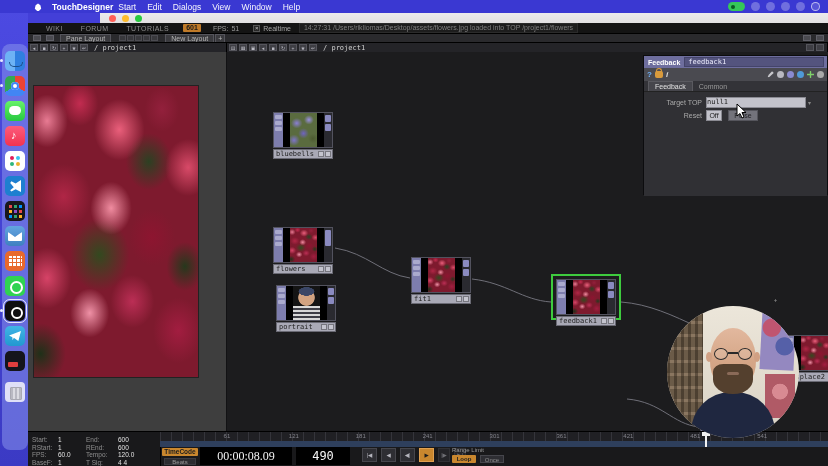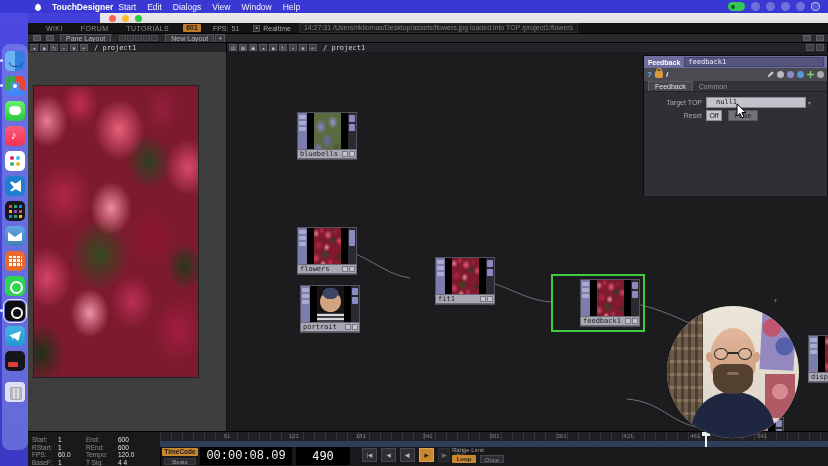--- a/index.html
+++ b/index.html
@@ -63,22 +63,22 @@
   .ph-path{margin-left:6px;font-family:"DejaVu Sans Mono",monospace;font-size:7px;color:#d2d2d2;}
   .ph-corner{margin-left:auto;display:flex;margin-right:3px;}
 
   
   .pane-left{left:28px;top:52px;width:199px;height:379px;background:#3e3e3e;border-right:1px solid #121214;}
   .artwork{position:absolute;left:5px;top:33px;width:166px;height:293px;border:1px solid #222;}
 
   
   .pane-network{left:227px;top:52px;width:601px;height:379px;background:#1c1c1e;overflow:hidden;}
   .wires{position:absolute;left:0;top:0;z-index:1;}
-  .tnode{position:absolute;display:flex;width:60px;height:48px;z-index:2;
-         border:1px solid #52525e;background:#fca5a5;margin-left:24px;}
+  .tnode{position:absolute;display:flex;width:60px;height:36px;z-index:2;
+         border:1px solid #52525e;background:#fca5a5;}
   .n-flags{width:9px;background:#7d7dad;display:flex;flex-direction:column;gap:2px;padding:2px 1px;}
   .n-flags i{height:4px;background:#aaaacd;border-radius:1px;}
   .n-thumb{width:41px;background:#000;display:flex;justify-content:center;}
   .n-thumb .art{width:27px;height:100%;}
   .n-tabs{width:8px;background:#2a2a30;display:flex;flex-direction:column;gap:2px;padding:2px 1px;}
   .n-tabs i{height:7px;background:#8a8ac0;border-radius:1px;}
   .n-name{position:absolute;left:-1px;top:36px;width:60px;height:10px;background:#a9a9b6;
           display:flex;align-items:center;font-family:"DejaVu Sans Mono",monospace;
           font-size:7px;color:#222;padding-left:2px;border:1px solid #6a6a74;}
   .n-name .n-btns{margin-left:auto;display:flex;}
@@ -155,21 +155,21 @@
   .ri-globe{background:#4f9ad8;}
   .ri-plus{background:#7fd06a;clip-path:polygon(40% 0,60% 0,60% 40%,100% 40%,100% 60%,60% 60%,60% 100%,40% 100%,40% 60%,0 60%,0 40%,40% 40%);border-radius:0;}
   .ri-gear{background:#aaa;}
   .pd-tabs{height:11px;background:#333338;display:flex;align-items:flex-end;padding-left:4px;border-bottom:1px solid #222;}
   .pd-tab{padding:1px 6px;font-size:7px;color:#999;}
   .pd-tab.active{background:#46464c;color:#e3e3e3;border:1px solid #5a5a60;border-bottom:none;}
   .pd-body{background:#303034;height:104px;padding-top:5px;}
   .pd-row{display:flex;align-items:center;height:11px;margin-bottom:2px;}
   .pd-label{width:58px;text-align:right;color:#aaa;margin-right:4px;}
   .pd-field{width:100px;background:#c3c3cb;color:#222;font-family:"DejaVu Sans Mono",monospace;
-            font-size:7px;line-height:9px;padding-left:9px;border:1px solid #8a8a92;}
+            font-size:7px;line-height:9px;padding-left:0;border:1px solid #8a8a92;}
   .pd-fieldarrow{color:#888;margin-left:2px;font-size:6px;}
   .pd-off{width:16px;background:#c3c3cb;color:#222;text-align:center;line-height:9px;border:1px solid #8a8a92;}
   .pd-pulse{width:30px;background:#73737b;color:#1e1e22;text-align:center;line-height:9px;border:1px solid #55555c;margin-left:6px;}
 
   
   .bottombar{left:28px;top:431px;width:800px;height:35px;background:#19191b;border-top:1px solid #000;z-index:10;}
   .tl-info{position:absolute;left:4px;top:4px;display:grid;grid-template-columns:26px 28px 32px 30px;
            font-size:6.5px;line-height:7.5px;}
   .tl-label{color:#8f8f8f;}
   .tl-value{color:#e2e2e2;}
@@ -179,21 +179,21 @@
          background-image:repeating-linear-gradient(90deg,#35353b 0 1px,transparent 1px 11px);}
   .tick{position:absolute;top:1px;transform:translateX(-50%);font-size:6px;color:#83838b;}
   .track{position:absolute;left:0;top:9px;width:668px;height:6px;background:#2e3f5c;border-top:1px solid #70消88b4;}
   .playhead{position:absolute;top:0;width:2px;height:15px;background:#f2f2f2;z-index:2;}
   .playhead:before{content:"";position:absolute;left:-3px;top:0;width:8px;height:4px;background:#f2f2f2;}
   .tc-btn{position:absolute;left:134px;top:16px;width:36px;height:8px;background:#c9872e;color:#1c1c1c;
           font-size:6.5px;font-weight:bold;text-align:center;line-height:8px;border-radius:1px;}
   .beats{position:absolute;left:136px;top:26px;width:32px;height:7px;background:#2c2c30;color:#9a9a9a;
          font-size:6px;text-align:center;line-height:7px;border:1px solid #3c3c42;}
   .tc-display{position:absolute;left:172px;top:15px;width:92px;height:18px;background:#000;color:#f5f5f5;
-              font-family:Liberation Mono, monospace;font-size:12px;text-align:center;line-height:18px;}
+              font-family:Liberation Serif, serif;font-size:12px;text-align:center;line-height:18px;}
   .frame-display{position:absolute;left:268px;top:15px;width:54px;height:18px;background:#000;color:#f5f5f5;
               font-family:"DejaVu Sans Mono",monospace;font-size:12px;text-align:center;line-height:18px;}
   #transport{position:absolute;left:334px;top:16px;display:flex;}
   .tbtn{width:15px;height:14px;background:#2e2e33;border:1px solid #46464c;color:#b5b5bd;
         font-size:5.5px;text-align:center;line-height:13px;margin-right:4px;}
   .tbtn.active{background:#c9872e;color:#1c1c1c;border-color:#e0a050;}
   .tbtn.dim{width:12px;opacity:.55;}
   .range-limit-label{position:absolute;left:424px;top:15px;font-size:6px;color:#9a9a9a;}
   .loop-btn{position:absolute;left:424px;top:23px;width:24px;height:8px;background:#c9872e;color:#1c1c1c;
             font-size:6px;font-weight:bold;text-align:center;line-height:8px;border-radius:1px;}

